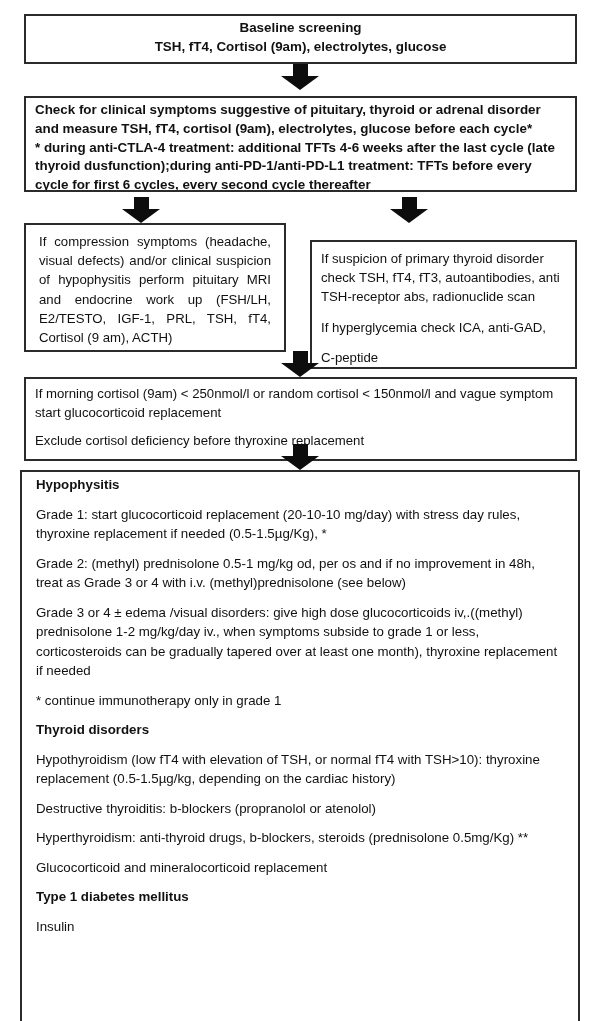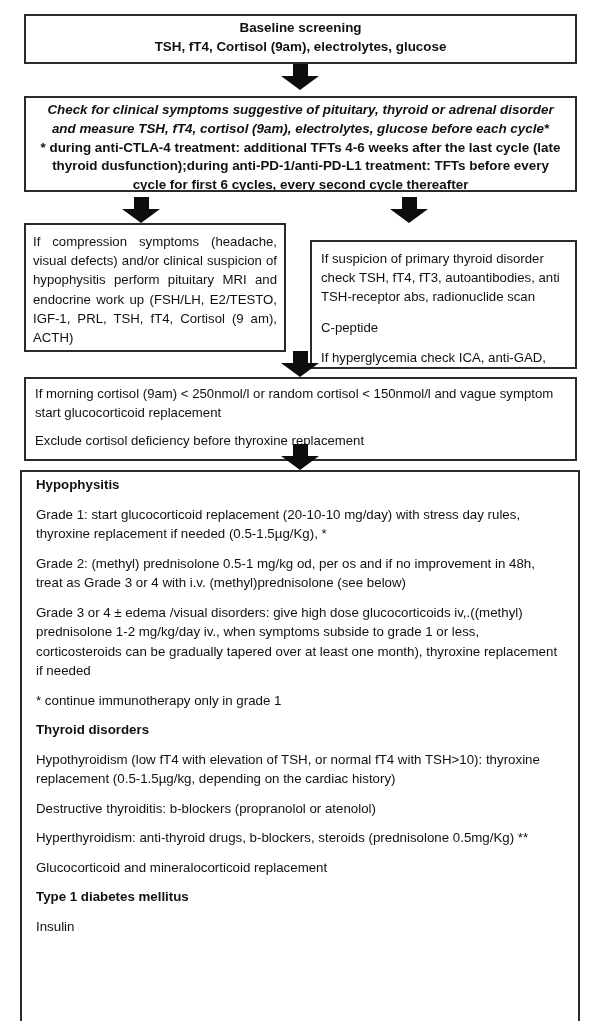--- a/index.html
+++ b/index.html
@@ -24,28 +24,28 @@
   .box-baseline {
     left:24px; top:14px; width:553px; height:50px;
     font-size:13.4px; font-weight:bold; line-height:19px;
     text-align:center; padding:2px 8px;
   }
   .box-check {
     left:24px; top:96px; width:553px; height:96px;
     font-size:13.4px; font-weight:bold; line-height:18.8px;
     padding:3px 9px;
   }
-  .box-check .center { text-align:center;font-style:italic; }
-  .box-check .left { text-align:center; }
+  .box-check .center { text-align:left; }
+  .box-check .left { text-align:left; }
 
   
   .box-hypo-workup {
     left:24px; top:223px; width:262px; height:129px;
     font-size:13.2px; line-height:19.2px; text-align:justify;
-    padding:7px 7px;
+    padding:7px 13px;
   }
   .box-thyroid-workup {
     left:310px; top:223px; width:267px; height:129px;
     font-size:13.2px; line-height:19.2px;
     padding:7px 9px;
     margin-top:17px;
   }
   .box-thyroid-workup p { margin-bottom:11px; }
   .box-thyroid-workup p:last-child { margin-bottom:0; }
 
@@ -113,22 +113,22 @@
     <div class="stem"></div>
     <div class="head"></div>
   </div>
 
   <div class="fbox box-hypo-workup">
     <p>If compression symptoms (headache, visual defects) and/or clinical suspicion of hypophysitis perform pituitary MRI and endocrine work up (FSH/LH, E2/TESTO, IGF-1, PRL, TSH, fT4, Cortisol (9 am), ACTH)</p>
   </div>
 
   <div class="fbox box-thyroid-workup">
     <p>If suspicion of primary thyroid disorder check TSH, fT4, fT3, autoantibodies, anti TSH-receptor abs, radionuclide scan</p>
+    <p>If hyperglycemia check ICA, anti-GAD,</p>
     <p>C-peptide</p>
-    <p>If hyperglycemia check ICA, anti-GAD,</p>
   </div>
 
   <div class="arrow arrow-3">
     <div class="stem"></div>
     <div class="head"></div>
   </div>
 
   <div class="fbox box-cortisol">
     <p>If morning cortisol (9am) &lt; 250nmol/l or random cortisol &lt; 150nmol/l and vague symptom start glucocorticoid replacement</p>
     <p>Exclude cortisol deficiency before thyroxine replacement</p>

